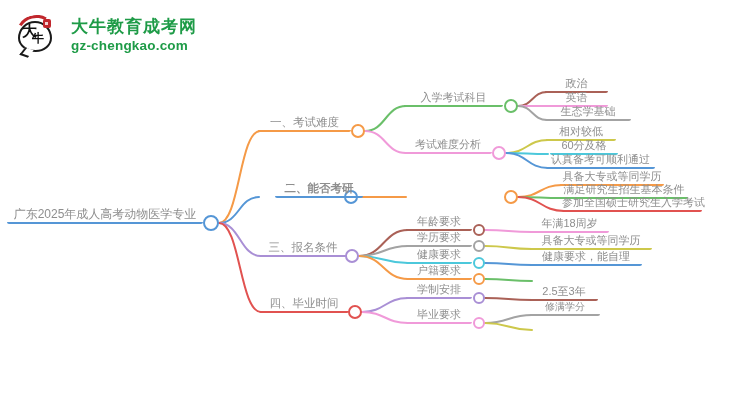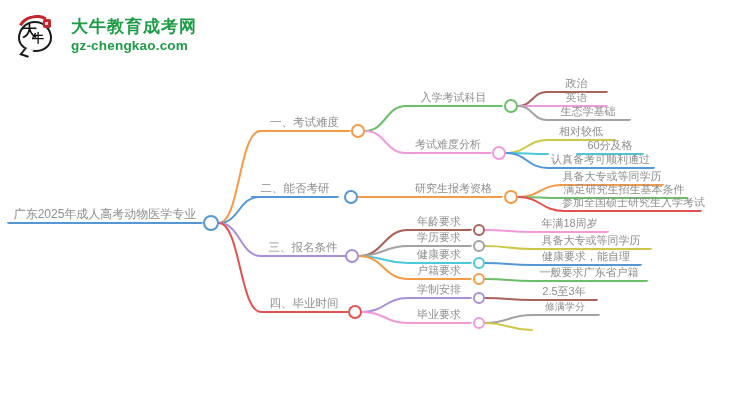--- a/index.html
+++ b/index.html
@@ -87,36 +87,34 @@
       </g>
     </svg>
     <div class="node-label" style="left: 7px; top: 207px; width: 196px; font-size: 12px; border-bottom-color: rgb(85, 150, 214); color: rgb(142, 142, 142);">广东2025年成人高考动物医学专业</div>
     <div class="node-label" style="left: 258px; top: 115px; width: 93px; font-size: 11.5px; border-bottom-color: rgb(245, 154, 71); color: rgb(142, 142, 142);">一、考试难度</div>
     <div class="node-label" style="left: 404px; top: 90px; width: 99px; font-size: 11px; border-bottom-color: rgb(106, 191, 105); color: rgb(142, 142, 142);">入学考试科目</div>
     <div class="node-label" style="left: 545px; top: 76px; width: 63px; font-size: 11px; border-bottom-color: rgb(170, 97, 87); color: rgb(142, 142, 142);">政治</div>
     <div class="node-label" style="left: 545px; top: 90px; width: 63px; font-size: 11px; border-bottom-color: rgb(240, 154, 217); color: rgb(142, 142, 142);">英语</div>
     <div class="node-label" style="left: 545px; top: 104px; width: 86px; font-size: 11px; border-bottom-color: rgb(163, 163, 163); color: rgb(142, 142, 142);">生态学基础</div>
     <div class="node-label" style="left: 404px; top: 137px; width: 88px; font-size: 11px; border-bottom-color: rgb(240, 154, 217); color: rgb(142, 142, 142);">考试难度分析</div>
     <div class="node-label" style="left: 546px; top: 124px; width: 70px; font-size: 11px; border-bottom-color: rgb(205, 200, 75); color: rgb(142, 142, 142);">相对较低</div>
-    <div class="node-label" style="left: 576px; top: 138px; width: 68px; font-size: 11px; border-bottom-color: rgb(76, 200, 219); color: rgb(142, 142, 142);">60分及格</div>
+    <div class="node-label" style="left: 550px; top: 138px; width: 68px; font-size: 11px; border-bottom-color: rgb(76, 200, 219); color: rgb(142, 142, 142);">60分及格</div>
     <div class="node-label" style="left: 546px; top: 152px; width: 109px; font-size: 11px; border-bottom-color: rgb(85, 150, 214); color: rgb(142, 142, 142);">认真备考可顺利通过</div>
-    <div class="node-label" style="left: 251px; top: 181px; width: 88px; font-size: 11.5px; border-bottom-color: rgb(85, 150, 214); color: rgb(142, 142, 142);">二、能否考研</div>
-    <div class="node-label" style="left: 404px; top: 181px; width: 99px; font-size: 11px; border-bottom-color: rgb(245, 154, 71); color: rgb(142, 142, 142);">研究生报考资格</div>
+    <div class="node-label" style="left: 275px; top: 181px; width: 88px; font-size: 11.5px; border-bottom-color: rgb(85, 150, 214); color: rgb(142, 142, 142); font-weight: bold;">二、能否考研</div>
     <div class="node-label" style="left: 560px; top: 169px; width: 104px; font-size: 11px; border-bottom-color: rgb(245, 154, 71); color: rgb(142, 142, 142);">具备大专或等同学历</div>
     <div class="node-label" style="left: 560px; top: 182px; width: 128px; font-size: 11px; border-bottom-color: rgb(106, 191, 105); color: rgb(142, 142, 142);">满足研究生招生基本条件</div>
     <div class="node-label" style="left: 562px; top: 195px; width: 140px; font-size: 11px; border-bottom-color: rgb(225, 82, 80); color: rgb(142, 142, 142);">参加全国硕士研究生入学考试</div>
     <div class="node-label" style="left: 259px; top: 240px; width: 88px; font-size: 11.5px; border-bottom-color: rgb(169, 143, 213); color: rgb(142, 142, 142);">三、报名条件</div>
     <div class="node-label" style="left: 406px; top: 214px; width: 66px; font-size: 11px; border-bottom-color: rgb(170, 97, 87); color: rgb(142, 142, 142);">年龄要求</div>
     <div class="node-label" style="left: 530px; top: 216px; width: 79px; font-size: 11px; border-bottom-color: rgb(240, 154, 217); color: rgb(142, 142, 142);">年满18周岁</div>
     <div class="node-label" style="left: 406px; top: 230px; width: 66px; font-size: 11px; border-bottom-color: rgb(163, 163, 163); color: rgb(142, 142, 142);">学历要求</div>
     <div class="node-label" style="left: 530px; top: 233px; width: 122px; font-size: 11px; border-bottom-color: rgb(205, 200, 75); color: rgb(142, 142, 142);">具备大专或等同学历</div>
     <div class="node-label" style="left: 406px; top: 247px; width: 66px; font-size: 11px; border-bottom-color: rgb(76, 200, 219); color: rgb(142, 142, 142);">健康要求</div>
     <div class="node-label" style="left: 530px; top: 249px; width: 112px; font-size: 11px; border-bottom-color: rgb(85, 150, 214); color: rgb(142, 142, 142);">健康要求，能自理</div>
     <div class="node-label" style="left: 406px; top: 263px; width: 66px; font-size: 11px; border-bottom-color: rgb(245, 154, 71); color: rgb(142, 142, 142);">户籍要求</div>
-    <div class="node-label" style="left: 530px; top: 265px; width: 118px; font-size: 11px; border-bottom-color: rgb(106, 191, 105); color: rgb(142, 142, 142);">一般要求广东省户籍</div>
     <div class="node-label" style="left: 259px; top: 296px; width: 90px; font-size: 11.5px; border-bottom-color: rgb(225, 82, 80); color: rgb(142, 142, 142);">四、毕业时间</div>
     <div class="node-label" style="left: 406px; top: 282px; width: 66px; font-size: 11px; border-bottom-color: rgb(169, 143, 213); color: rgb(142, 142, 142);">学制安排</div>
     <div class="node-label" style="left: 530px; top: 284px; width: 68px; font-size: 11px; border-bottom-color: rgb(170, 97, 87); color: rgb(142, 142, 142);">2.5至3年</div>
     <div class="node-label" style="left: 406px; top: 307px; width: 66px; font-size: 11px; border-bottom-color: rgb(240, 154, 217); color: rgb(142, 142, 142);">毕业要求</div>
     <div class="node-label" style="left: 530px; top: 299px; width: 70px; font-size: 10px; border-bottom-color: rgb(163, 163, 163); color: rgb(142, 142, 142);">修满学分</div>
   </div>
 
 <div class="logo">
   <div class="logo-mark">
     <span class="bubble"></span>

